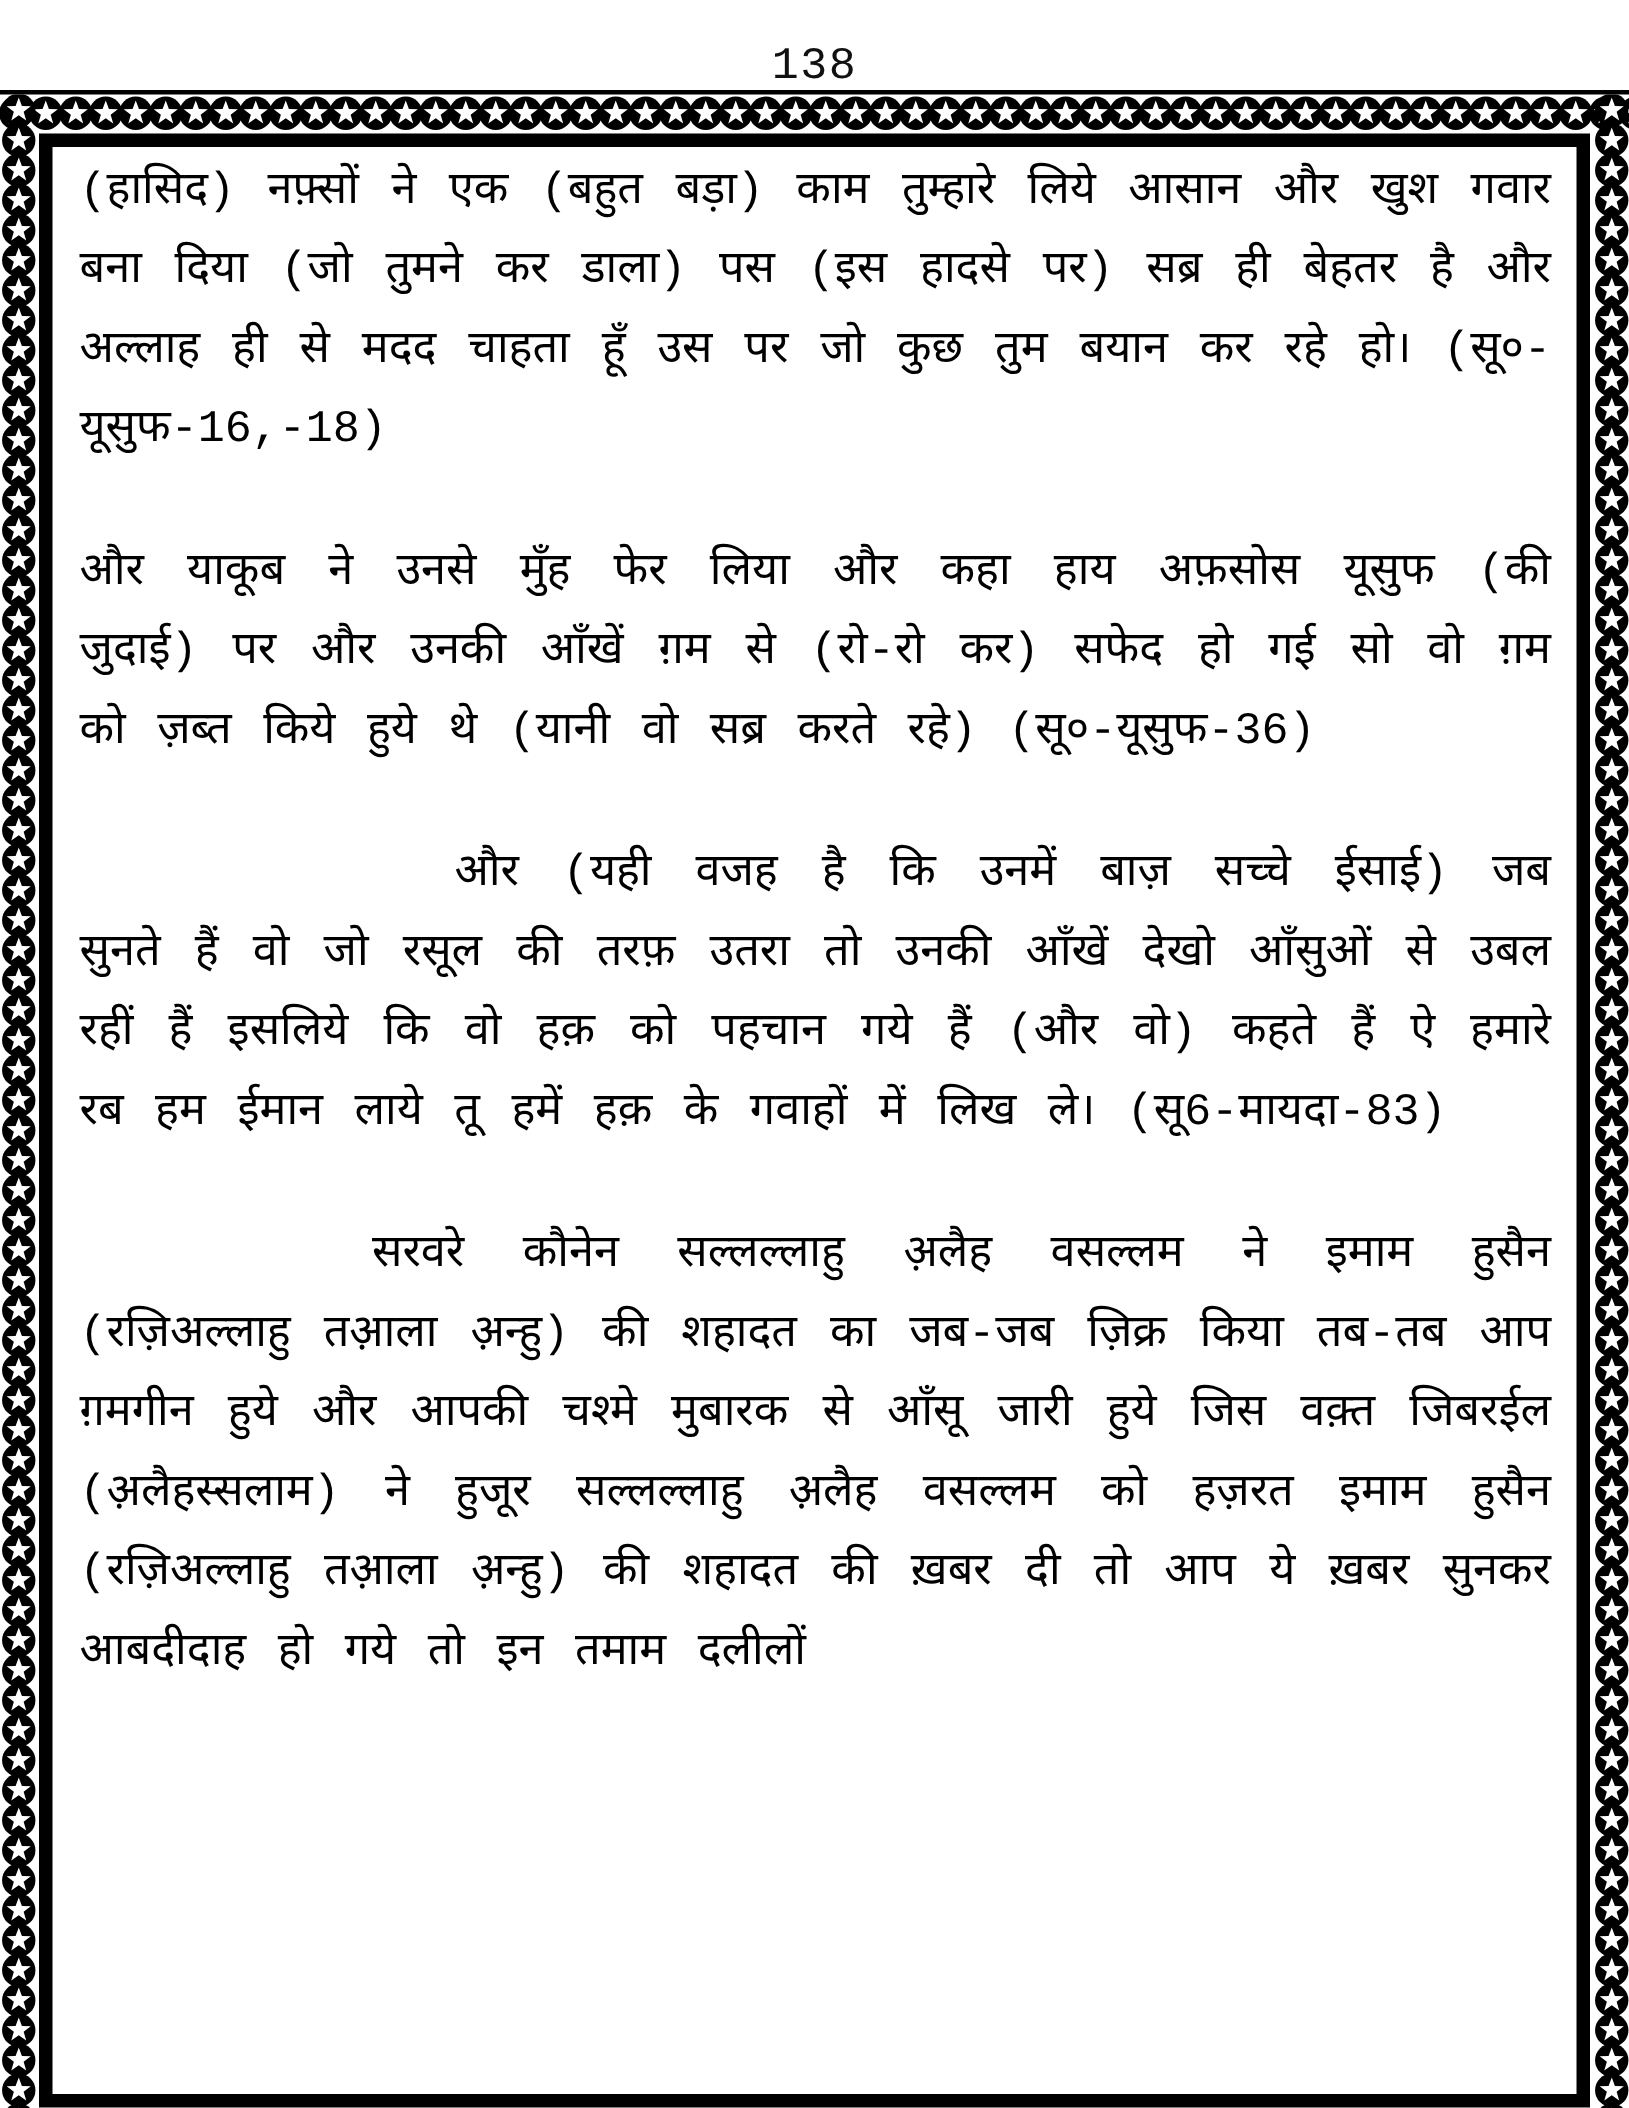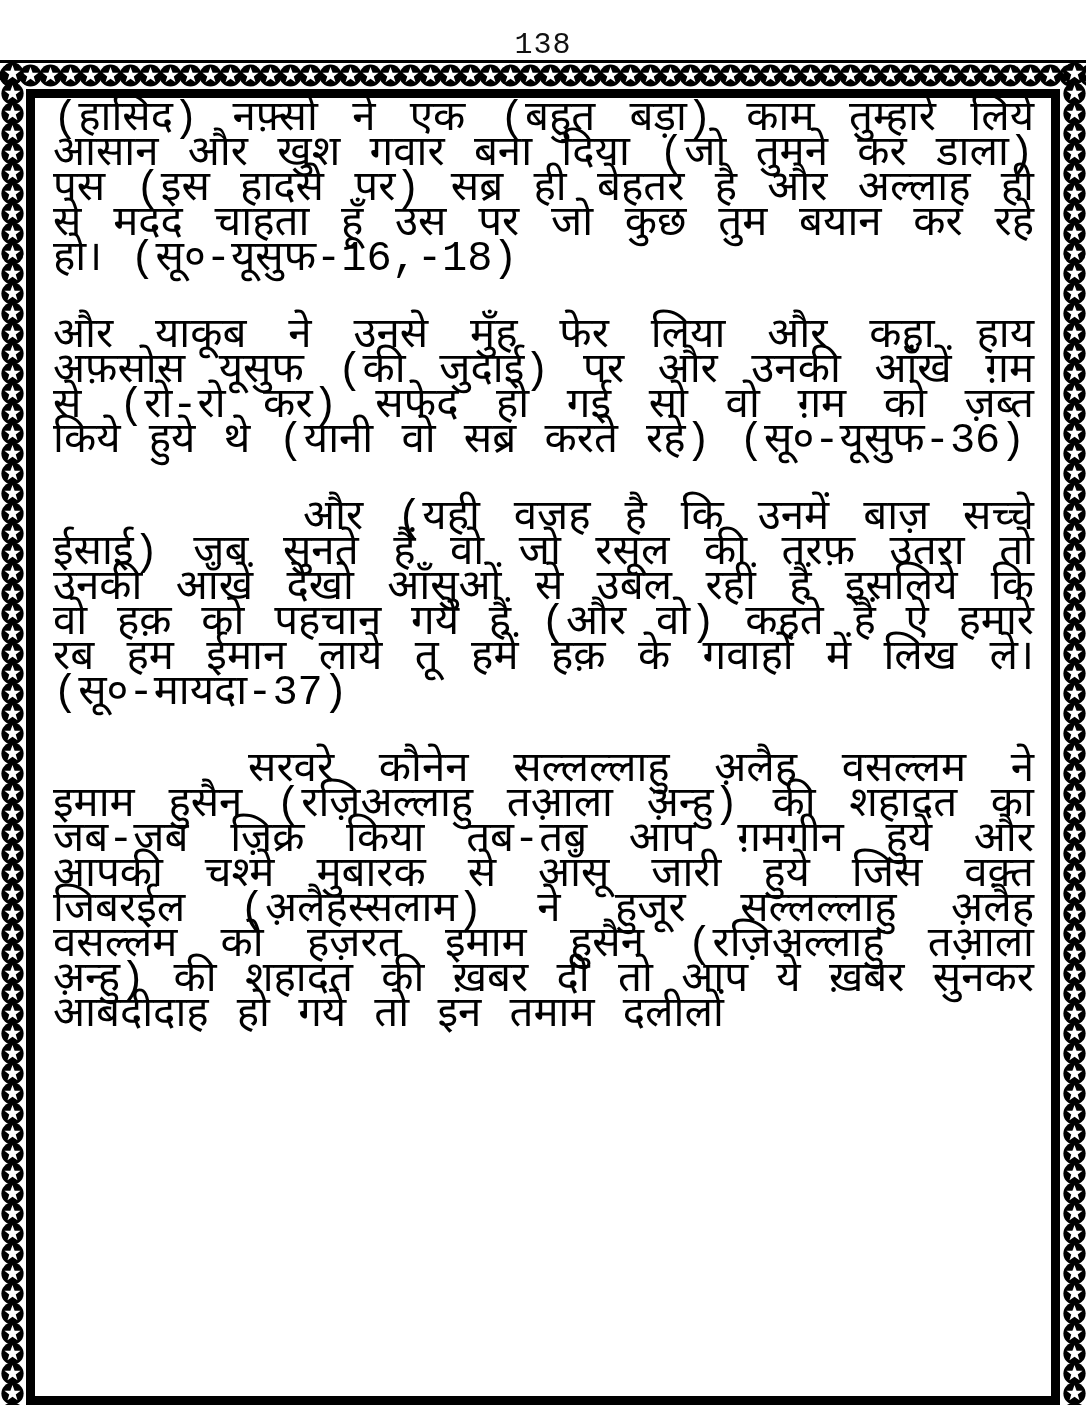--- a/index.html
+++ b/index.html
@@ -74,22 +74,22 @@
     right: 26px;
     bottom: 26px;
     border: 9px solid #000000;
     background: #ffffff;
   }
   .content {
     position: absolute;
     top: 0; left: 0; right: 0; bottom: 0;
     padding: 4px 17px 0 18px;
     overflow: hidden;
-    font-size: 42px;
-    line-height: 35px;
+    font-size: 30px;
+    line-height: 53px;
     text-align: justify;
     word-spacing: 3px;
   }
   .para {
     margin: 0 0 42px 0;
   }
   .para:last-child { margin-bottom: 0; }
   .indent-lg { text-indent: 250px; }
   .indent-md { text-indent: 195px; }
 </style>
@@ -1098,18 +1098,18 @@
         <svg class="star" viewBox="0 0 24 24">
           <circle cx="12" cy="12" r="11.6" fill="#000000"></circle>
           <polygon fill="#ffffff" points="12,3.2 14.2,9.1 20.4,9.2 15.4,13 17.2,19.1 12,15.4 6.8,19.1 8.6,13 3.6,9.2 9.8,9.1"></polygon>
         </svg>
       </div>
 
     <div class="inner-frame">
       <div class="content">
         <p class="para">(हासिद) नफ़्सों ने एक (बहुत बड़ा) काम तुम्हारे लिये आसान और खुश गवार बना दिया (जो तुमने कर डाला) पस (इस हादसे पर) सब्र ही बेहतर है और अल्लाह ही से मदद चाहता हूँ उस पर जो कुछ तुम बयान कर रहे हो। (सू०-यूसुफ-16,-18)</p>
         <p class="para">और याकूब ने उनसे मुँह फेर लिया और कहा हाय अफ़सोस यूसुफ (की जुदाई) पर और उनकी आँखें ग़म से (रो-रो कर) सफेद हो गई सो वो ग़म को ज़ब्त किये हुये थे (यानी वो सब्र करते रहे) (सू०-यूसुफ-36)</p>
-        <p class="para indent-lg">और (यही वजह है कि उनमें बाज़ सच्चे ईसाई) जब सुनते हैं वो जो रसूल की तरफ़ उतरा तो उनकी आँखें देखो आँसुओं से उबल रहीं हैं इसलिये कि वो हक़ को पहचान गये हैं (और वो) कहते हैं ऐ हमारे रब हम ईमान लाये तू हमें हक़ के गवाहों में लिख ले। (सू०-मायदा-37)</p>
+        <p class="para indent-lg">और (यही वजह है कि उनमें बाज़ सच्चे ईसाई) जब सुनते हैं वो जो रसूल की तरफ़ उतरा तो उनकी आँखें देखो आँसुओं से उबल रहीं हैं इसलिये कि वो हक़ को पहचान गये हैं (और वो) कहते हैं ऐ हमारे रब हम ईमान लाये तू हमें हक़ के गवाहों में लिख ले। (सू6-मायदा-83)</p>
         <p class="para indent-md">सरवरे कौनेन सल्लल्लाहु अ़लैह वसल्लम ने इमाम हुसैन (रज़िअल्लाहु तआ़ला अ़न्हु) की शहादत का जब-जब ज़िक्र किया तब-तब आप ग़मगीन हुये और आपकी चश्मे मुबारक से आँसू जारी हुये जिस वक़्त जिबरईल (अ़लैहस्सलाम) ने हुजूर सल्लल्लाहु अ़लैह वसल्लम को हज़रत इमाम हुसैन (रज़िअल्लाहु तआ़ला अ़न्हु) की शहादत की ख़बर दी तो आप ये ख़बर सुनकर आबदीदाह हो गये तो इन तमाम दलीलों</p>
       </div>
     </div>
   </div>
 </div>
 
 </body></html>

